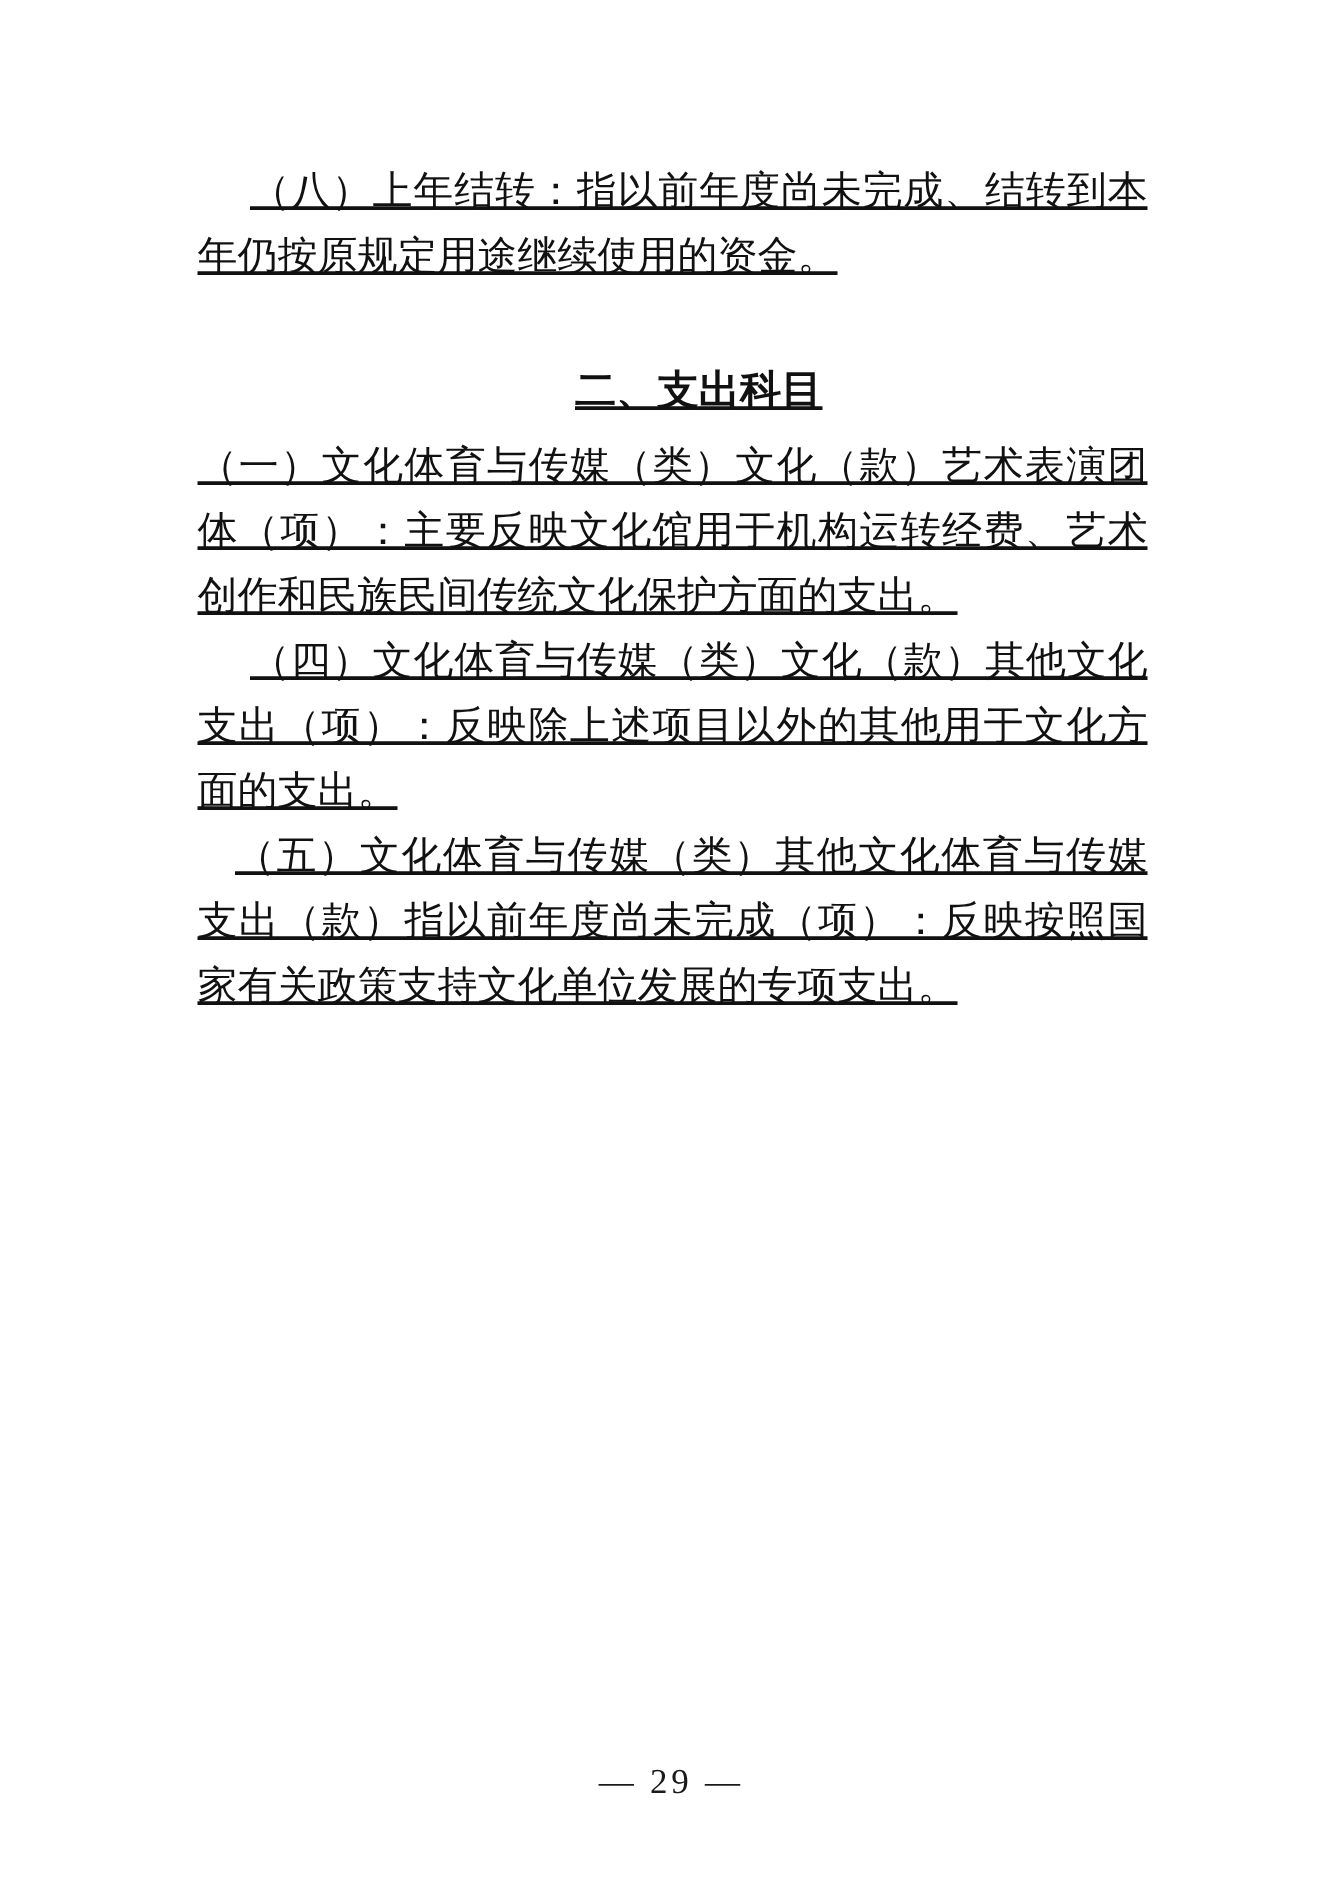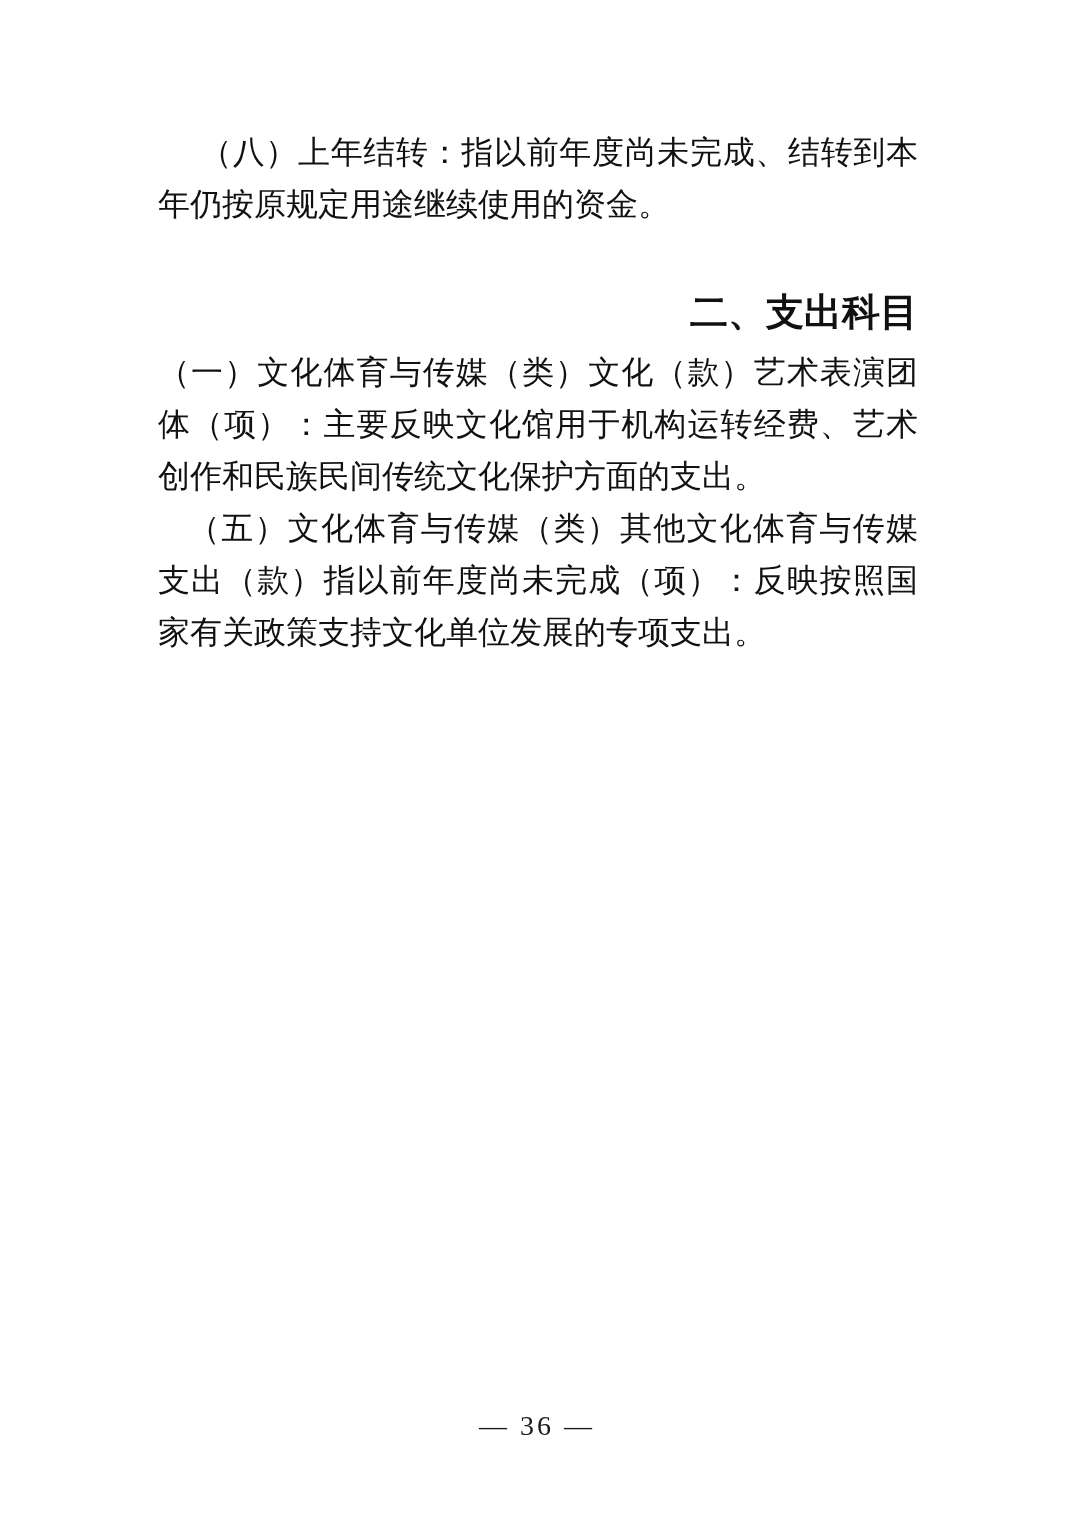--- a/index.html
+++ b/index.html
@@ -16,32 +16,32 @@
   }
   .content {
     position: absolute;
     left: 158px;
     top: 126px;
     width: 760px;
     font-size: 32px;
     line-height: 52px;
     text-align: justify;
   }
-  .content p { margin: 0; }
+  .content p { margin: 0; text-decoration: underline; }
   .indent-0 { text-indent: 0; }
   .indent-1 { text-indent: 30px; }
   .indent-2 { text-indent: 42px; }
   .section-heading {
     font-family: "Liberation Sans", "DejaVu Sans", sans-serif;
     font-weight: bold;
-    font-size: 38px;
+    font-size: 33px;
     line-height: 52px;
     margin: 56px 0 8px 0 !important;
     text-indent: 42px;
-    text-align: right;
+    text-align: center;
   }
   .page-footer {
     position: absolute;
     left: 0;
     right: 0;
     top: 1406px;
     text-align: center;
     font-size: 28px;
     line-height: 40px;
     letter-spacing: 3px;
@@ -54,19 +54,20 @@
 <div class="page">
   <div class="content">
     <p class="indent-2">（八）上年结转：指以前年度尚未完成、结转到本年仍按原规定用途继续使用的资金。</p>
 
     <p class="section-heading">二、支出科目</p>
 
     <p class="indent-0">（一）文化体育与传媒（类）文化（款）艺术表演团体（项）：主要反映文化馆用于机构运转经费、艺术创作和民族民间传统文化保护方面的支出。</p>
 
 
 
+    <p class="indent-2">（四）文化体育与传媒（类）文化（款）其他文化支出（项）：反映除上述项目以外的其他用于文化方面的支出。</p>
 
     <p class="indent-1">（五）文化体育与传媒（类）其他文化体育与传媒支出（款）指以前年度尚未完成（项）：反映按照国家有关政策支持文化单位发展的专项支出。</p>
 
   </div>
 
-  <div class="page-footer">— 36 —</div>
+  <div class="page-footer">— 29 —</div>
 </div>
 
 </body></html>

